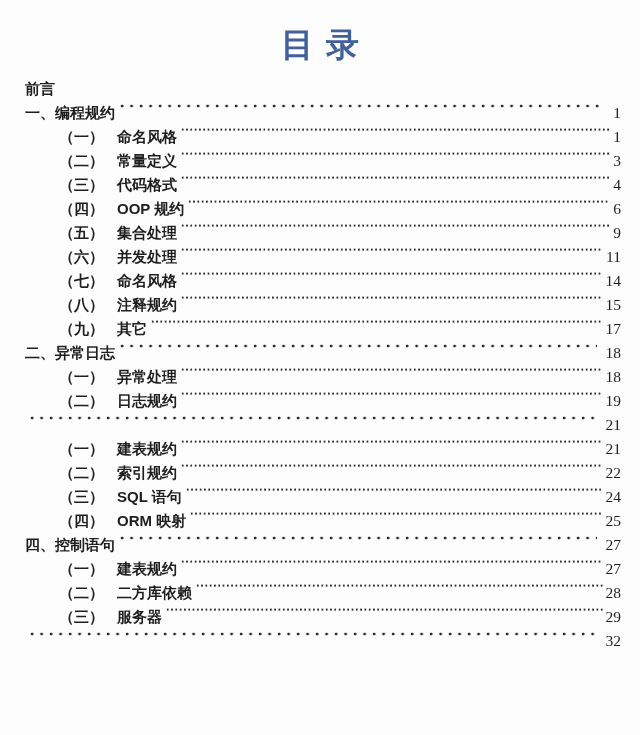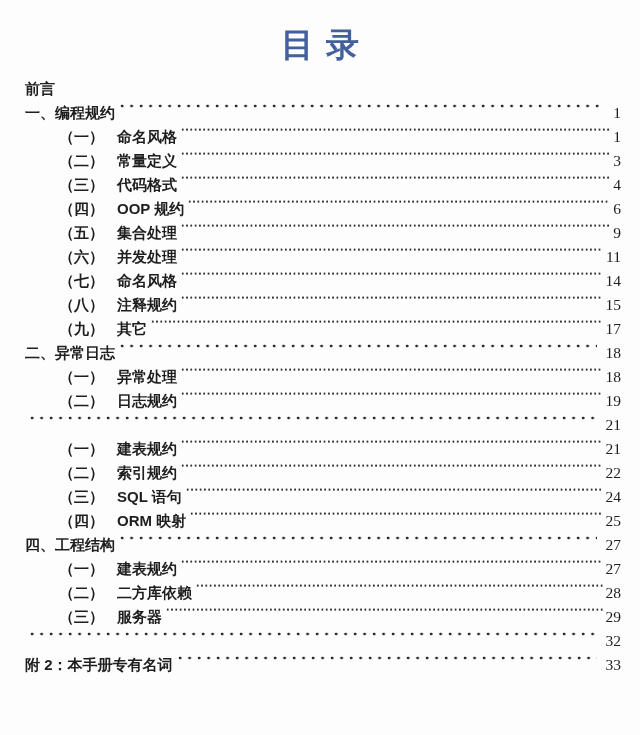--- a/index.html
+++ b/index.html
@@ -197,21 +197,21 @@
 
   <div class="row level1">
     <span class="num">（四）</span>
     <span class="label">ORM 映射</span>
     <span class="dots fine"></span>
     <span class="pg">25</span>
   </div>
 
   <div class="row level0">
 
-    <span class="label">四、工程结构</span>
+    <span class="label">四、控制语句</span>
     <span class="dots coarse"></span>
     <span class="pg">27</span>
   </div>
 
   <div class="row level1">
     <span class="num">（一）</span>
     <span class="label">建表规约</span>
     <span class="dots fine"></span>
     <span class="pg">27</span>
   </div>
@@ -230,20 +230,14 @@
     <span class="pg">29</span>
   </div>
 
 
   <div class="row level0">
 
     <span class="dots coarse"></span>
     <span class="pg">32</span>
   </div>
 
-  <div class="row level0">
-
-    <span class="label">附 2：本手册专有名词</span>
-    <span class="dots coarse"></span>
-    <span class="pg">33</span>
-  </div>
 </div>
 </div>
 
 </body></html>

